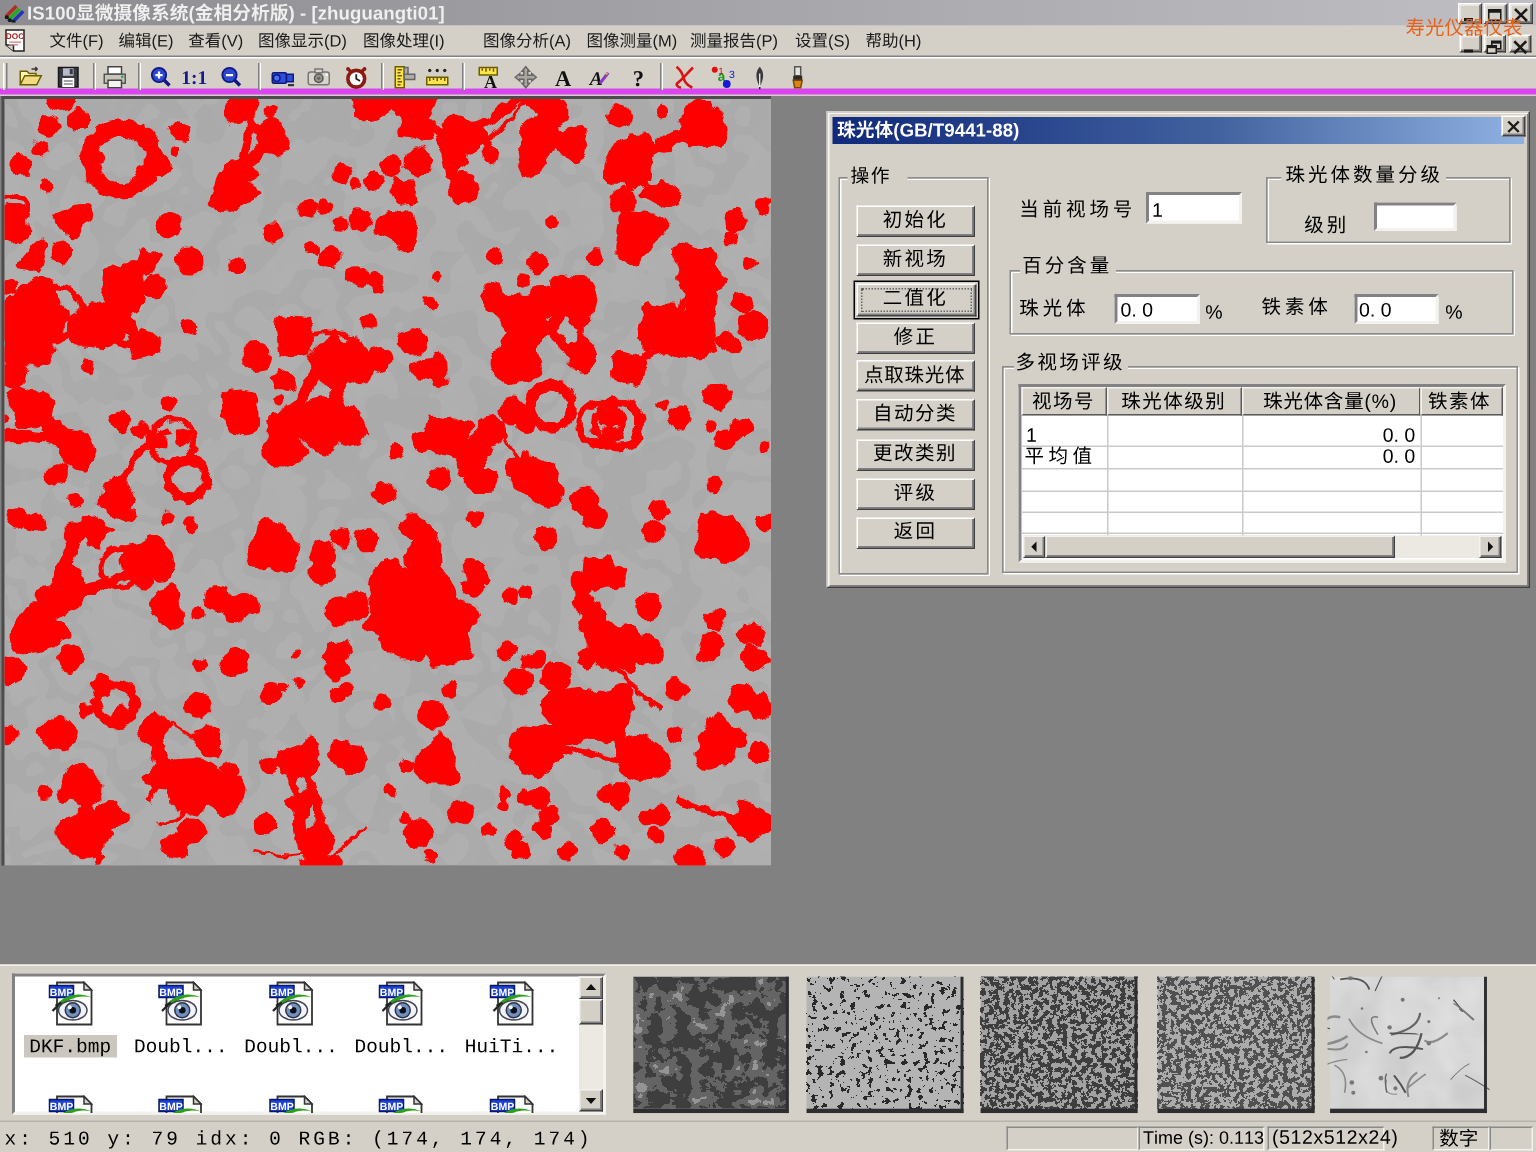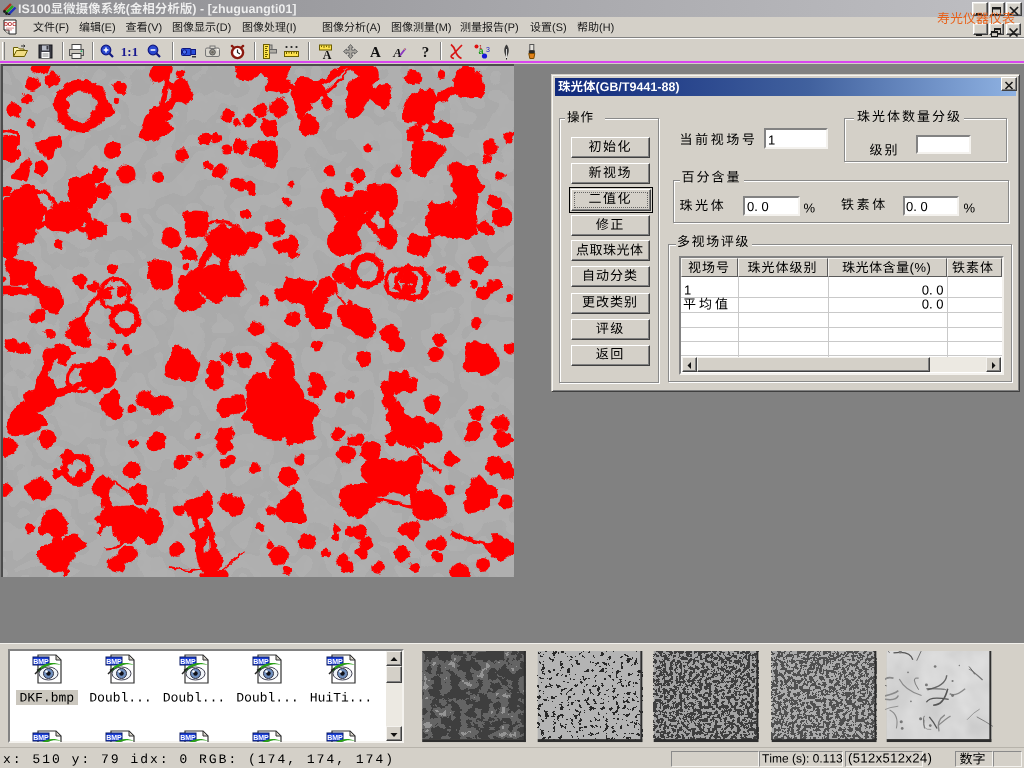--- a/index.html
+++ b/index.html
@@ -1,20 +1,20 @@
 <!DOCTYPE html>
 <html><head><meta charset="utf-8"><style>
 *{margin:0;padding:0;box-sizing:border-box}
 html,body{width:1024px;height:768px;overflow:hidden}
 body{font-family:"Liberation Sans",sans-serif;background:#d4d0c8}
 #root{position:relative;width:1024px;height:768px;background:#d4d0c8}
 .abs{position:absolute}
 .titlebar{left:0;top:0;width:1024px;height:17px;background:linear-gradient(90deg,#8c8c90 0%,#a9a9ad 55%,#bfbfc3 100%)}
 .menubar{left:0;top:17px;width:1024px;height:21px;background:#d4d0c8;border-bottom:1px solid #828282}
-.toolbar{left:0;top:38px;width:1024px;height:25px;background:#d4d0c8;border-top:1px solid #fff;border-bottom:2px solid #d946ef}
+.toolbar{left:0;top:38px;width:1024px;height:25px;background:#d4d0c8;border-top:1px solid #fff;border-bottom:4px solid #d946ef}
 .mdi{left:0;top:64px;width:1024px;height:579px;background:#818181}
 .imgbox{left:1px;top:0px;border-top:2px solid #4c4c4c;border-left:2px solid #4c4c4c;width:513px;height:513px}
 .wbtn{position:absolute;width:16px;height:14px;background:#d4d0c8;border:1px solid;border-color:#ffffff #404040 #404040 #ffffff;box-shadow:inset -1px -1px 0 #808080,inset 1px 1px 0 #e8e6e0}
 .sep{position:absolute;top:3px;width:2px;height:18px;border-left:1px solid #808080;border-right:1px solid #fff}
 .ticon{position:absolute;top:4px;width:17px;height:17px}
 .btm{left:0;top:643px;width:1024px;height:104px;background:#d4d0c8;border-top:1px solid #f2f0ec}
 .listbox{position:absolute;left:8px;top:5px;width:396px;height:94px;background:#fff;border:2px solid;border-color:#828282 #f4f2ee #f4f2ee #828282}
 .vsb{position:absolute;right:0;top:0;width:16px;height:90px;background:#ece9e2}
 .sbtn{position:absolute;width:16px;height:15px;background:#d4d0c8;border:1px solid;border-color:#f4f2ee #404040 #404040 #f4f2ee;box-shadow:inset -1px -1px 0 #808080}
 .thumb{position:absolute;top:7px;width:108px;height:92px}

